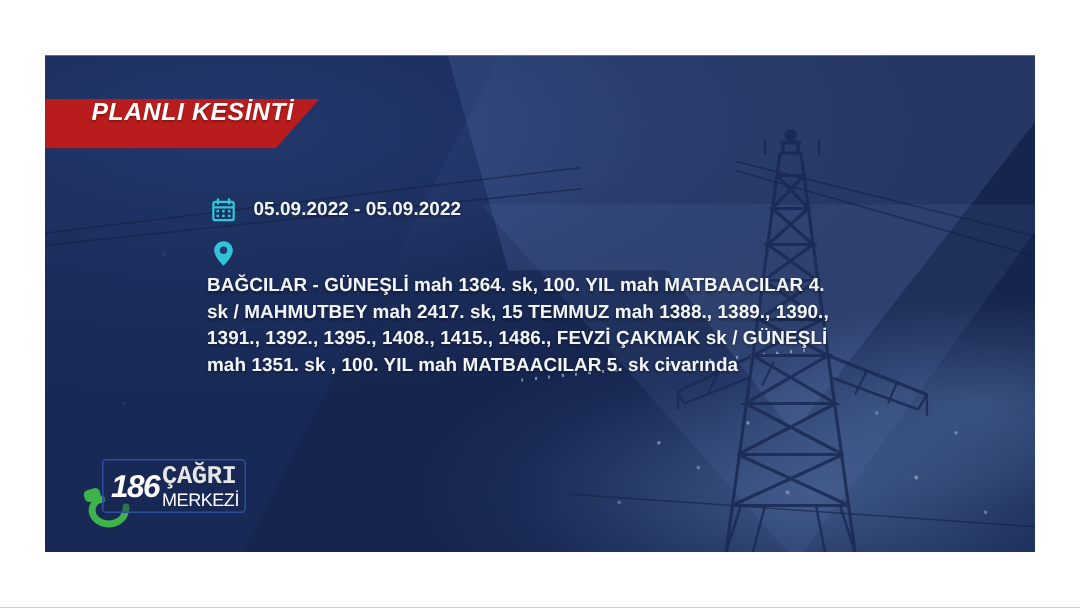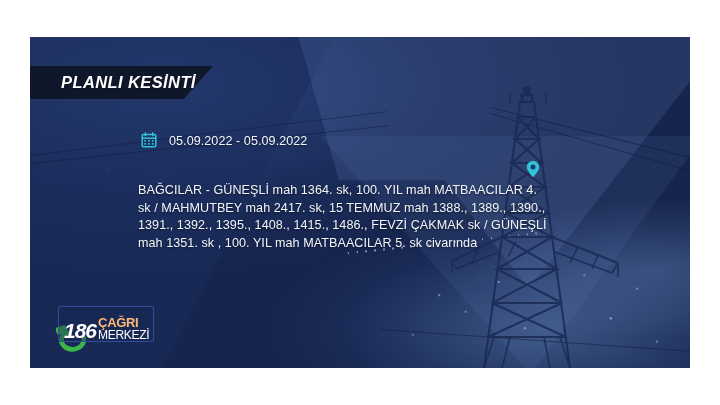--- a/index.html
+++ b/index.html
@@ -116,24 +116,23 @@
     opacity: .92;
   }
 
   
   #banner {
     position: absolute;
     left: 0;
     top: 29px;
     height: 33px;
     width: 183px;
-    background: #0f172a;
+    background: #b91c1c;
     clip-path: polygon(0 0, 100% 0, 84% 100%, 0 100%);
     display: flex;
-    align-items: center;
   }
   #banner-label {
     margin-left: 31px;
     color: #ffffff;
     font-size: 16.5px;
     font-weight: bold;
     font-style: italic;
     letter-spacing: .4px;
     white-space: nowrap;
     text-shadow: 0 1px 1px rgba(0,0,0,.25);
@@ -141,22 +140,23 @@
 
   
   #info {
     position: absolute;
     left: 108px;
     top: 94px;
     width: 415px;
   }
   .info-row {
     display: flex;
-    align-items: flex-end;
+    align-items: flex-start;
     margin-bottom: 9px;
+    font-weight: bold;
   }
   .info-row:last-child { margin-bottom: 0; flex-direction: column; }
   .row-icon {
     flex: 0 0 22px;
     width: 22px;
     height: 18px;
     margin-right: 9px;
     display: flex;
     align-items: flex-start;
     justify-content: center;
@@ -174,52 +174,53 @@
   
   #logo {
     position: absolute;
     left: 24px;
     top: 265px;
     width: 108px;
     height: 54px;
   }
   #logo-box {
     position: absolute;
-    left: 4px;
+    left: 14px;
     top: 4px;
     width: 94px;
     height: 34px;
     border: 1.5px solid #2d4f9e;
     border-radius: 3px;
     background: rgba(24,40,84,0.45);
     display: flex;
-    align-items: flex-end;
+    align-items: center;
     overflow: hidden;
   }
   #logo-186 {
     color: #ffffff;
     font-size: 21px;
     font-weight: bold;
     font-style: italic;
     line-height: 1;
     margin-left: 5px;
     letter-spacing: -1px;
   }
   #logo-words {
     margin-left: 2px;
     display: flex;
     flex-direction: column;
     justify-content: center;
     line-height: 1;
   }
   #logo-cagri {
-    color: #fdba74;
-    font-size: 13px;
+    color: #e5e5e5;
+    font-size: 17px;
     font-weight: bold;
     letter-spacing: -.3px;
+    font-family: Liberation Mono, monospace;
   }
   #logo-merkezi {
     color: #ffffff;
     font-size: 12px;
     font-weight: normal;
     letter-spacing: -.3px;
   }
   .logo-cord {
     position: absolute;
     left: 0; top: 0;

